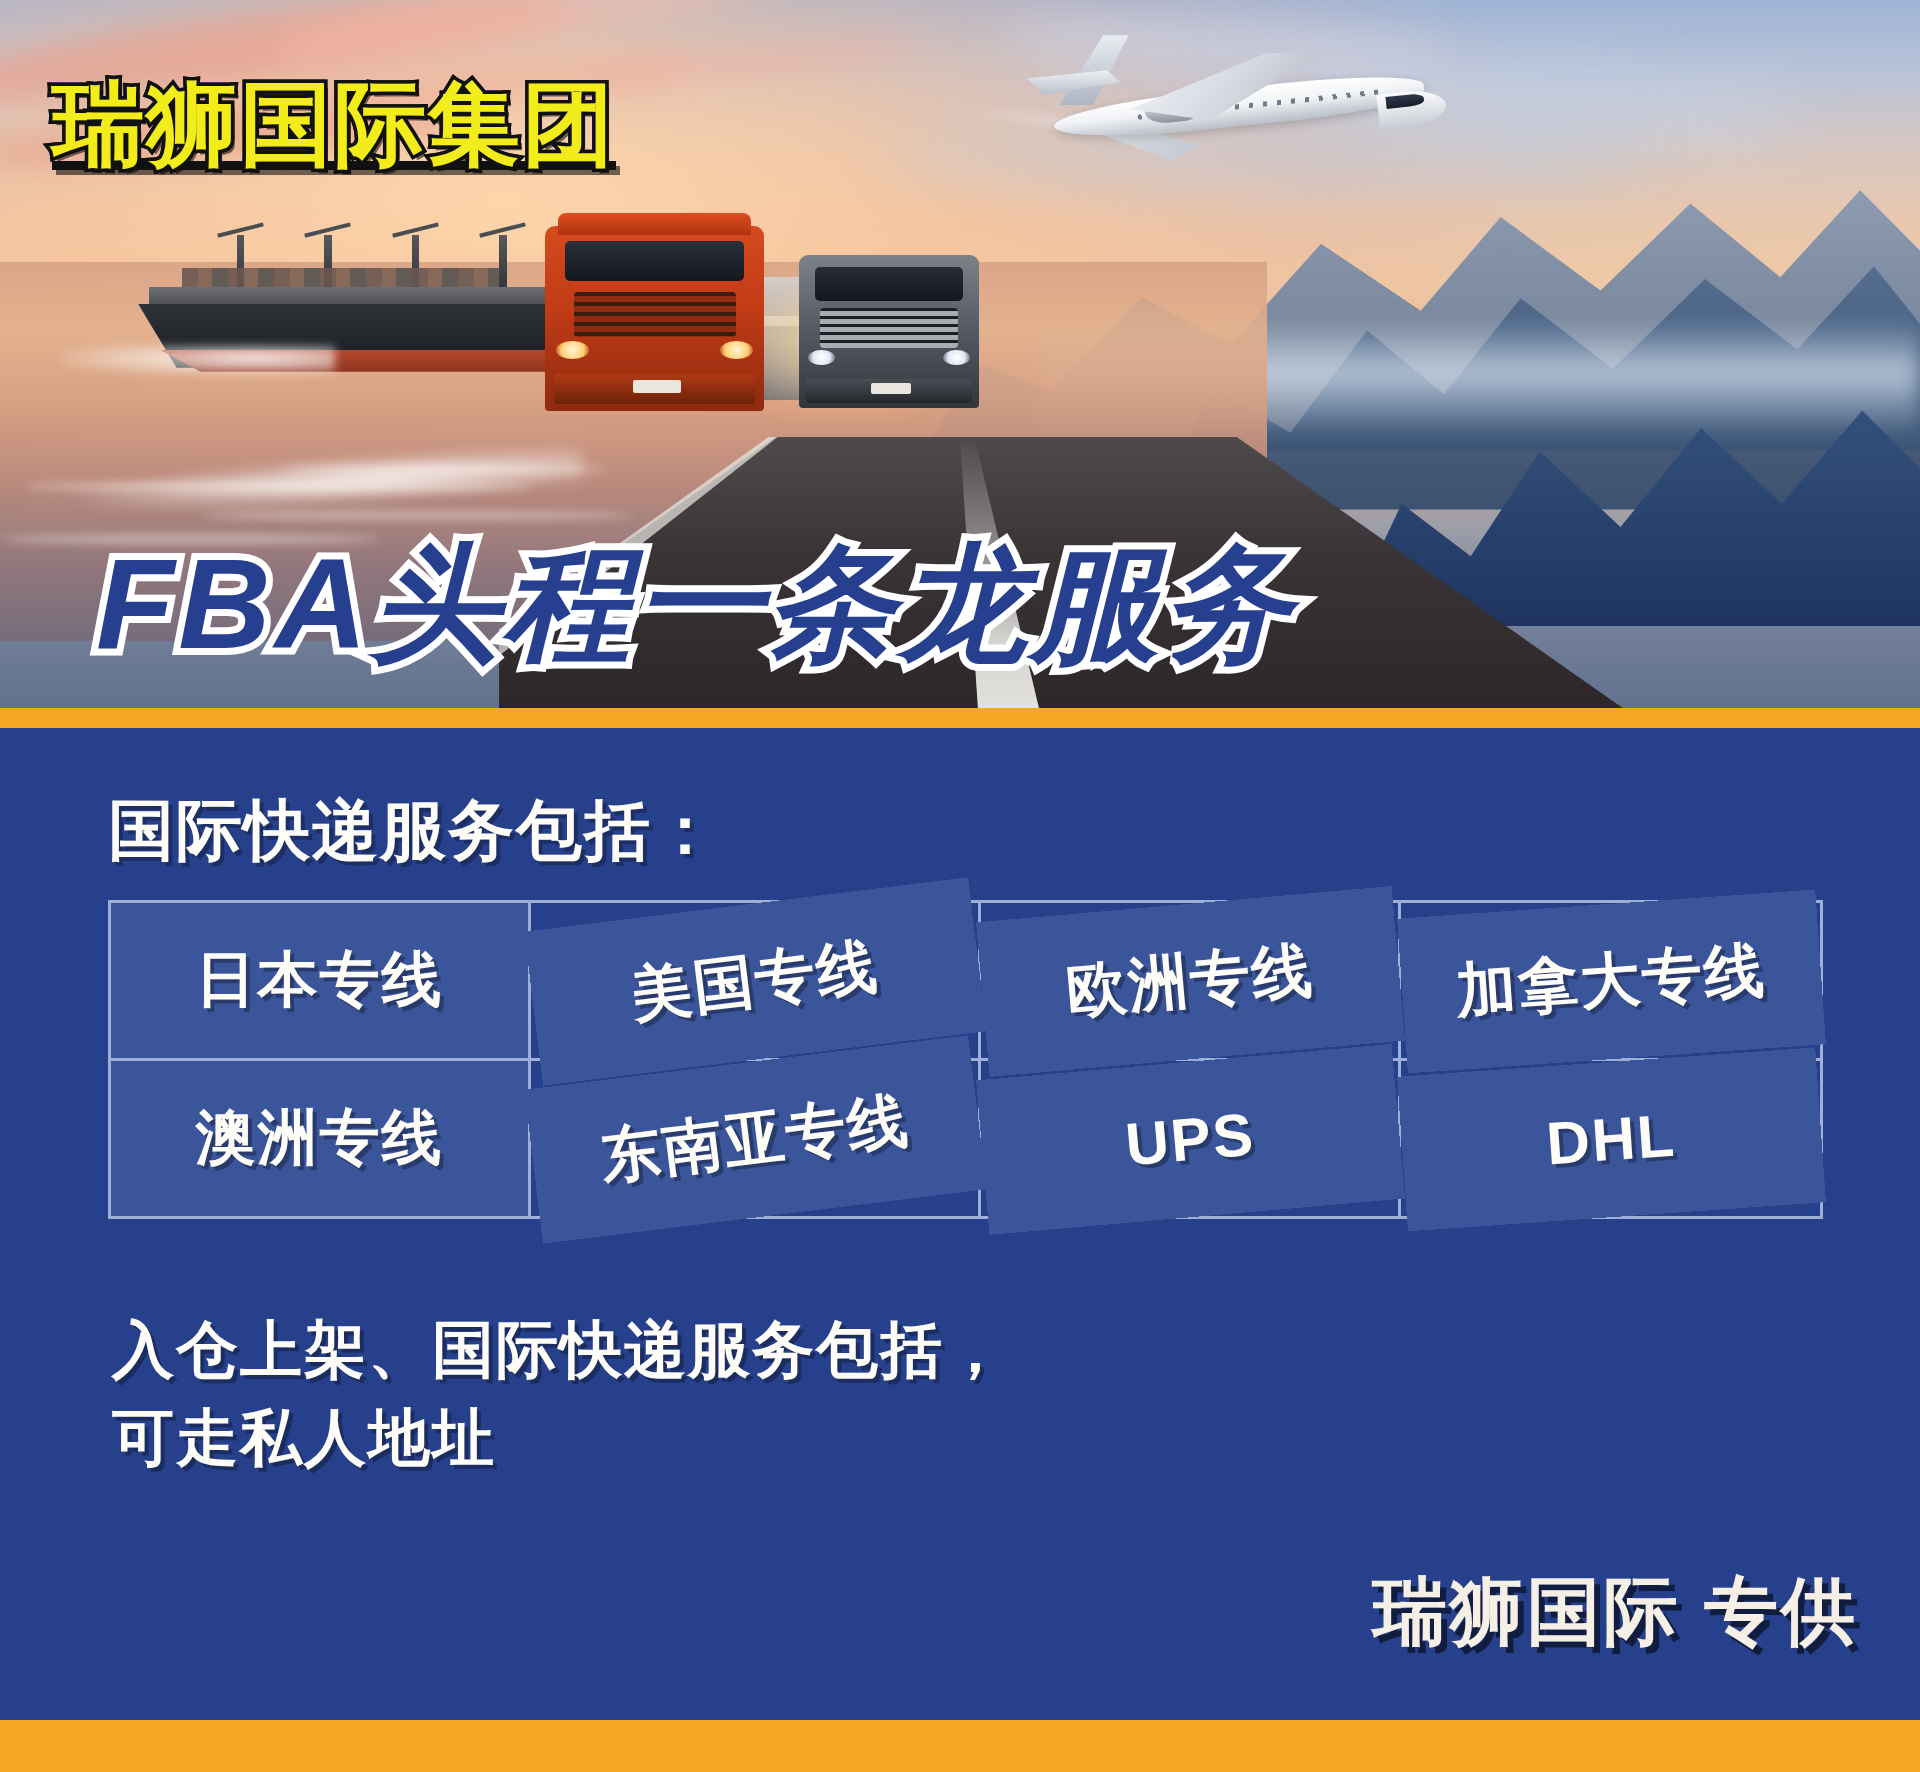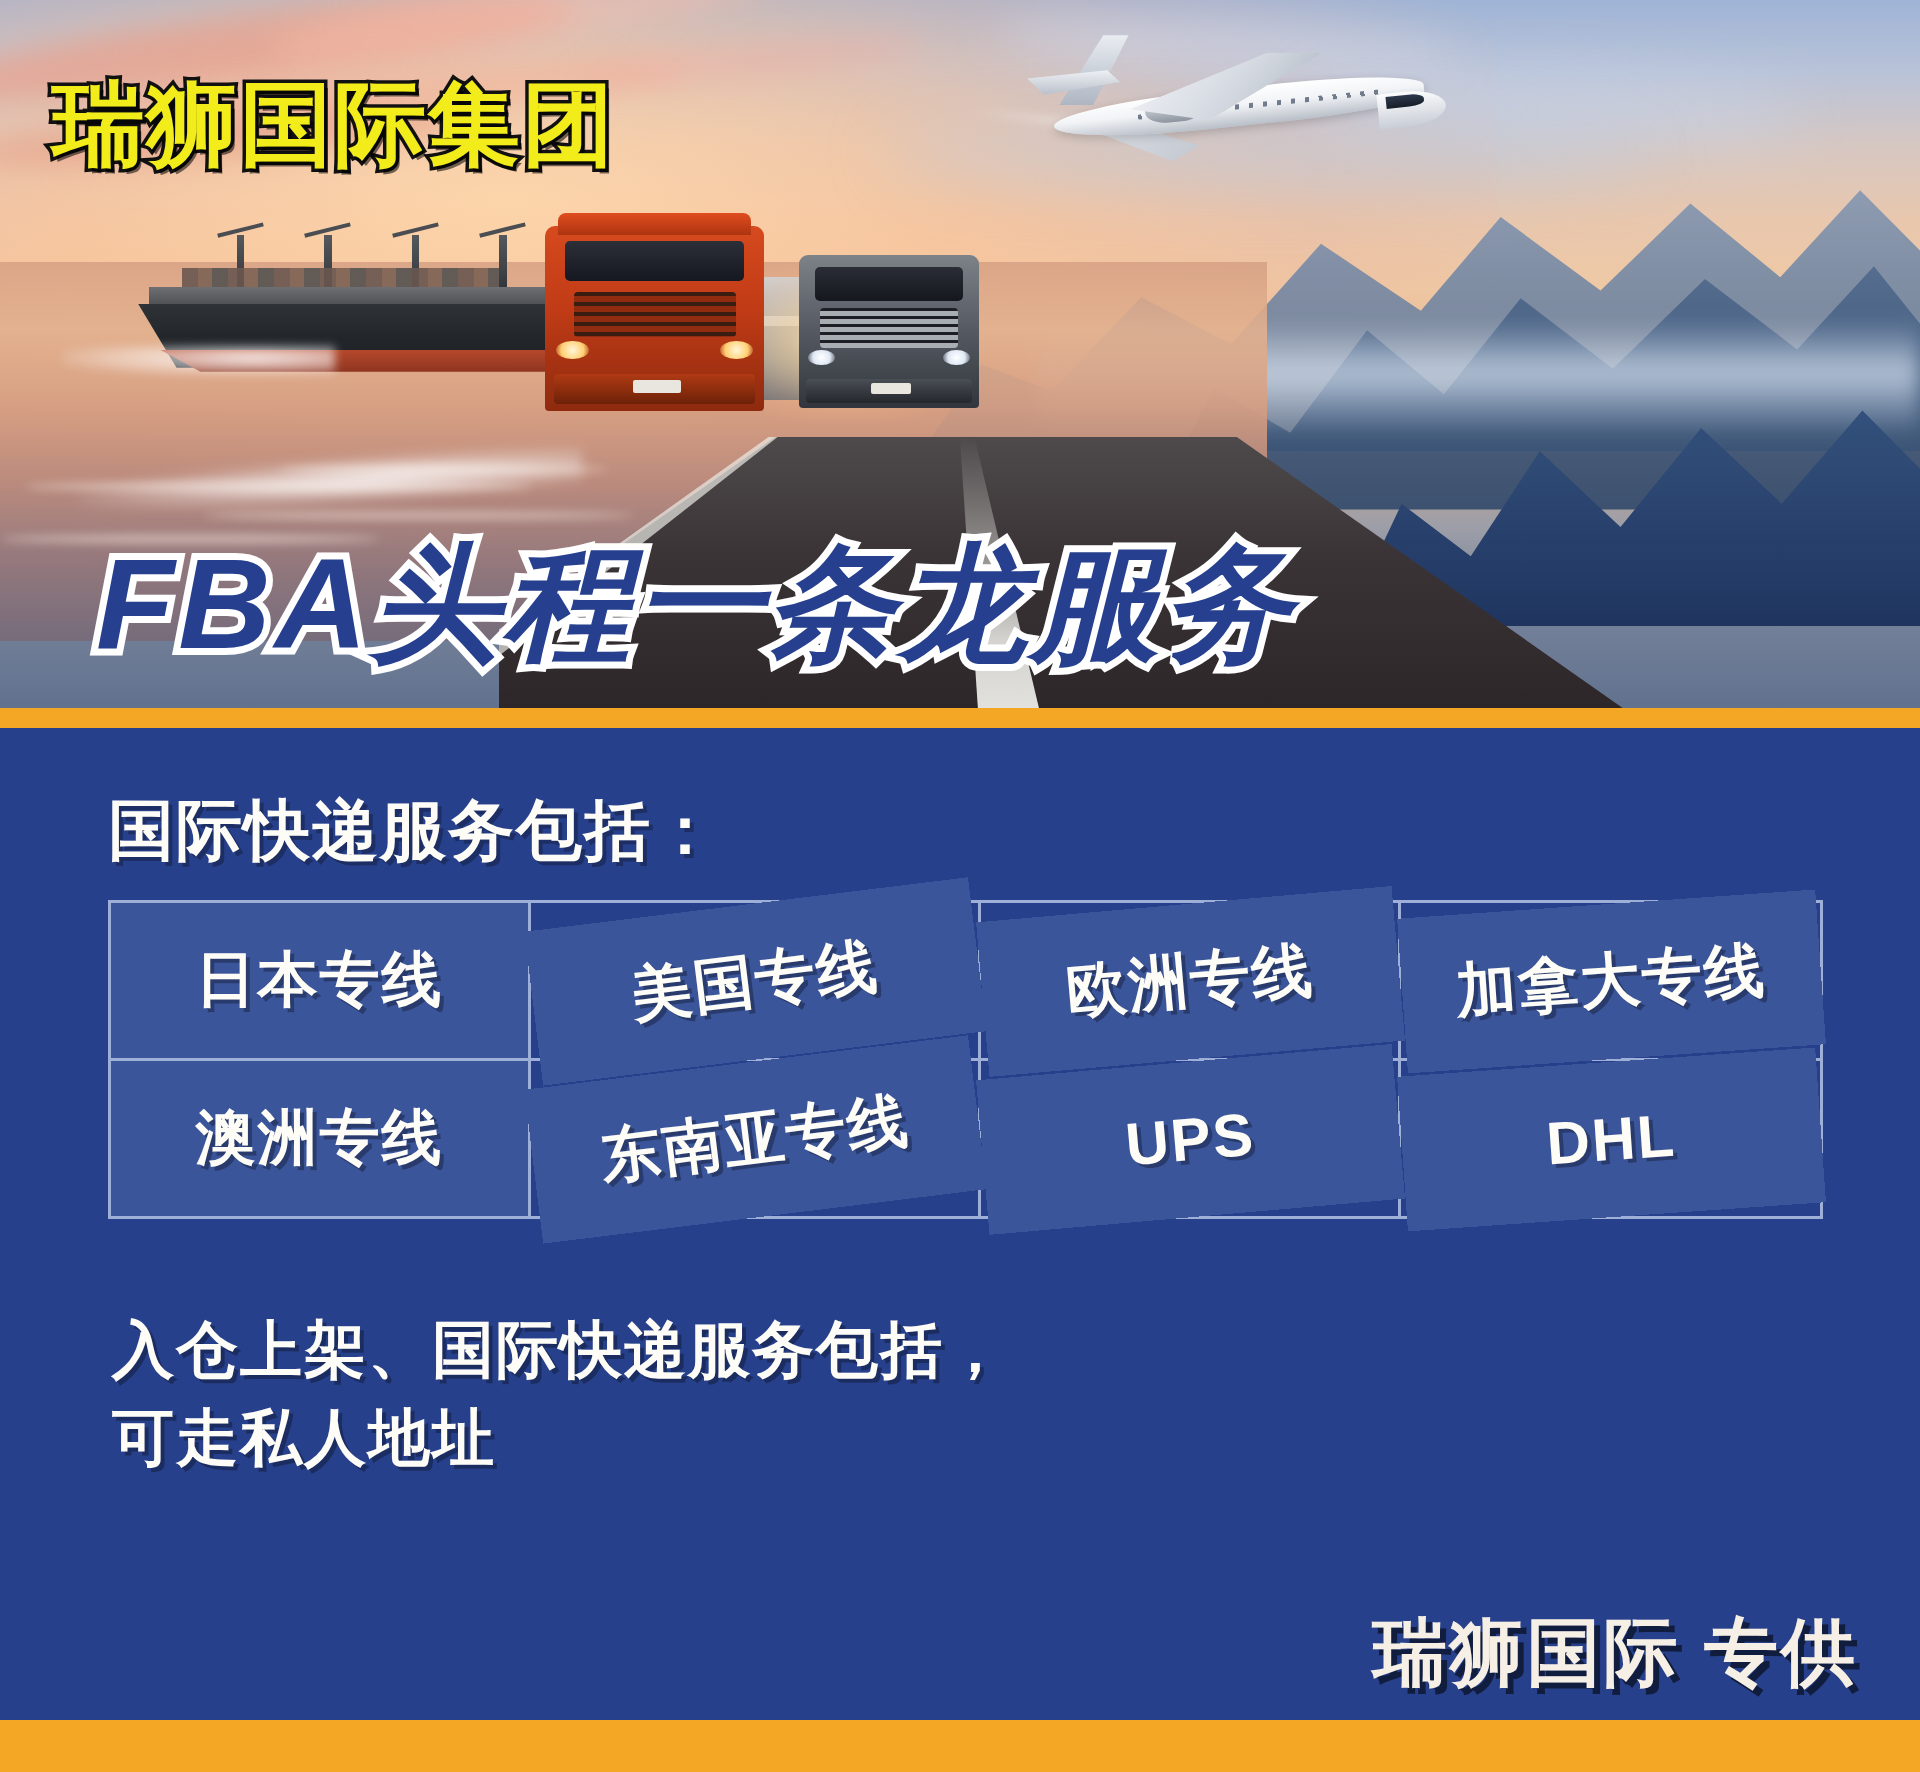--- a/index.html
+++ b/index.html
@@ -244,20 +244,21 @@
 
   
   .brand{
     position:absolute;left:52px;top:78px;
     font-size:92px;font-weight:700;letter-spacing:2px;
     color:#f2ec1a;line-height:1;
     -webkit-text-stroke:7px #111;
     paint-order:stroke fill;
     text-shadow:4px 5px 0 rgba(0,0,0,.55);
     white-space:nowrap;
+    text-decoration:underline;
   }
   .headline{
     position:absolute;left:96px;top:540px;
     font-size:128px;font-weight:700;letter-spacing:4px;
     color:#26408f;line-height:1;
     -webkit-text-stroke:14px #ffffff;
     paint-order:stroke fill;
     white-space:nowrap;
     font-style:italic;
   }
@@ -303,21 +304,21 @@
 
   .desc{
     position:absolute;left:112px;top:578px;
     font-size:62px;font-weight:700;color:#fdfcf7;
     line-height:1.42;letter-spacing:2px;
     text-shadow:4px 4px 0 rgba(0,0,0,.3);
   }
   .desc div{white-space:nowrap;}
 
   .footer-note{
-    position:absolute;right:62px;top:876px;
+    position:absolute;right:62px;top:835px;
     font-size:74px;font-weight:700;color:#f6efe6;letter-spacing:3px;
     text-shadow:6px 6px 0 rgba(0,0,0,.55);
     white-space:nowrap;
   }
 
   
   .bottom-bar{position:absolute;left:0;top:1720px;width:1920px;height:52px;background:#f3a724;}
 </style>
 </head>
 <body>

